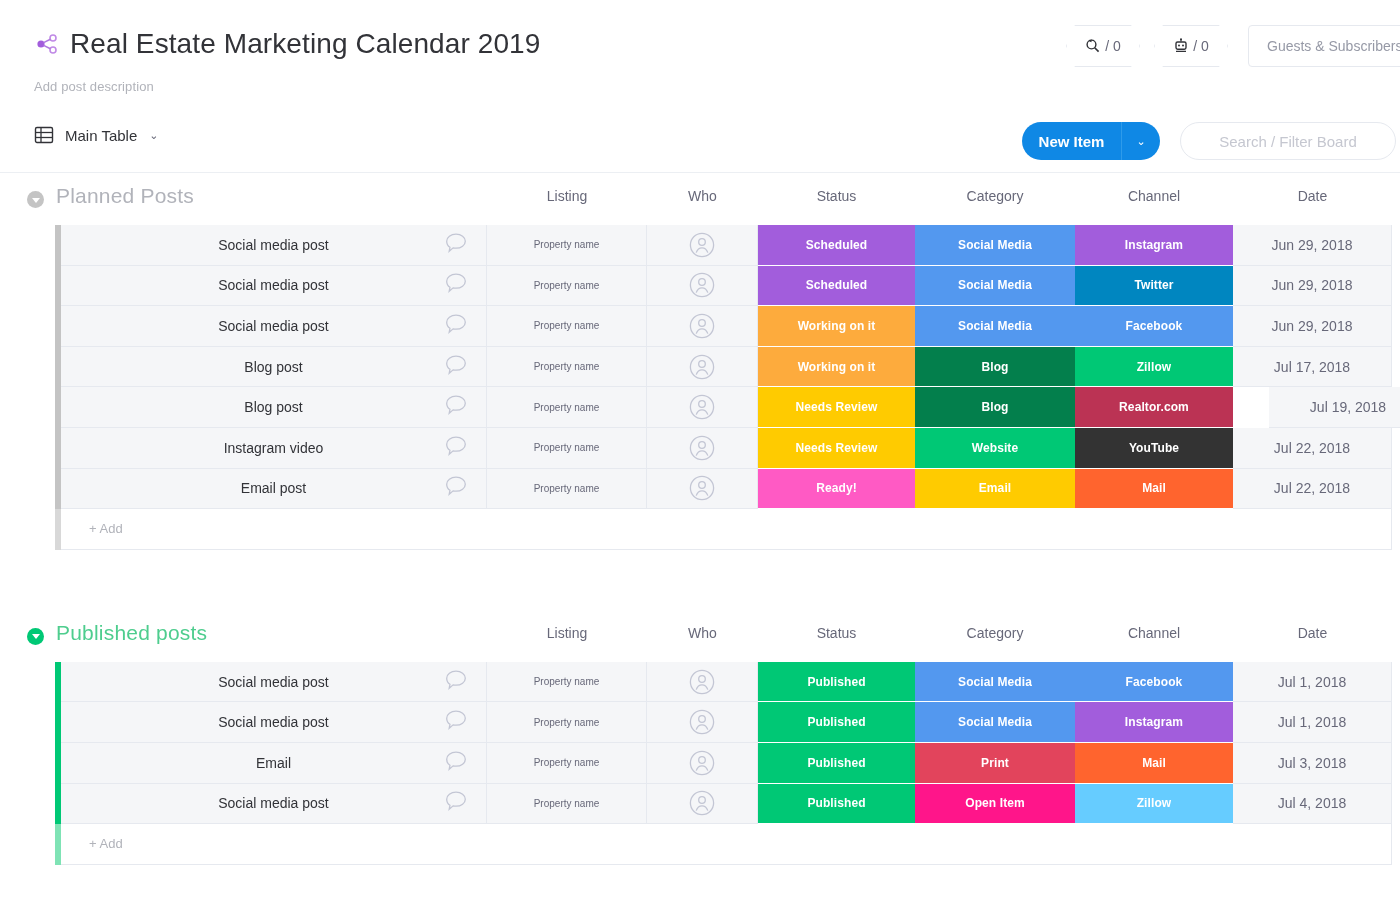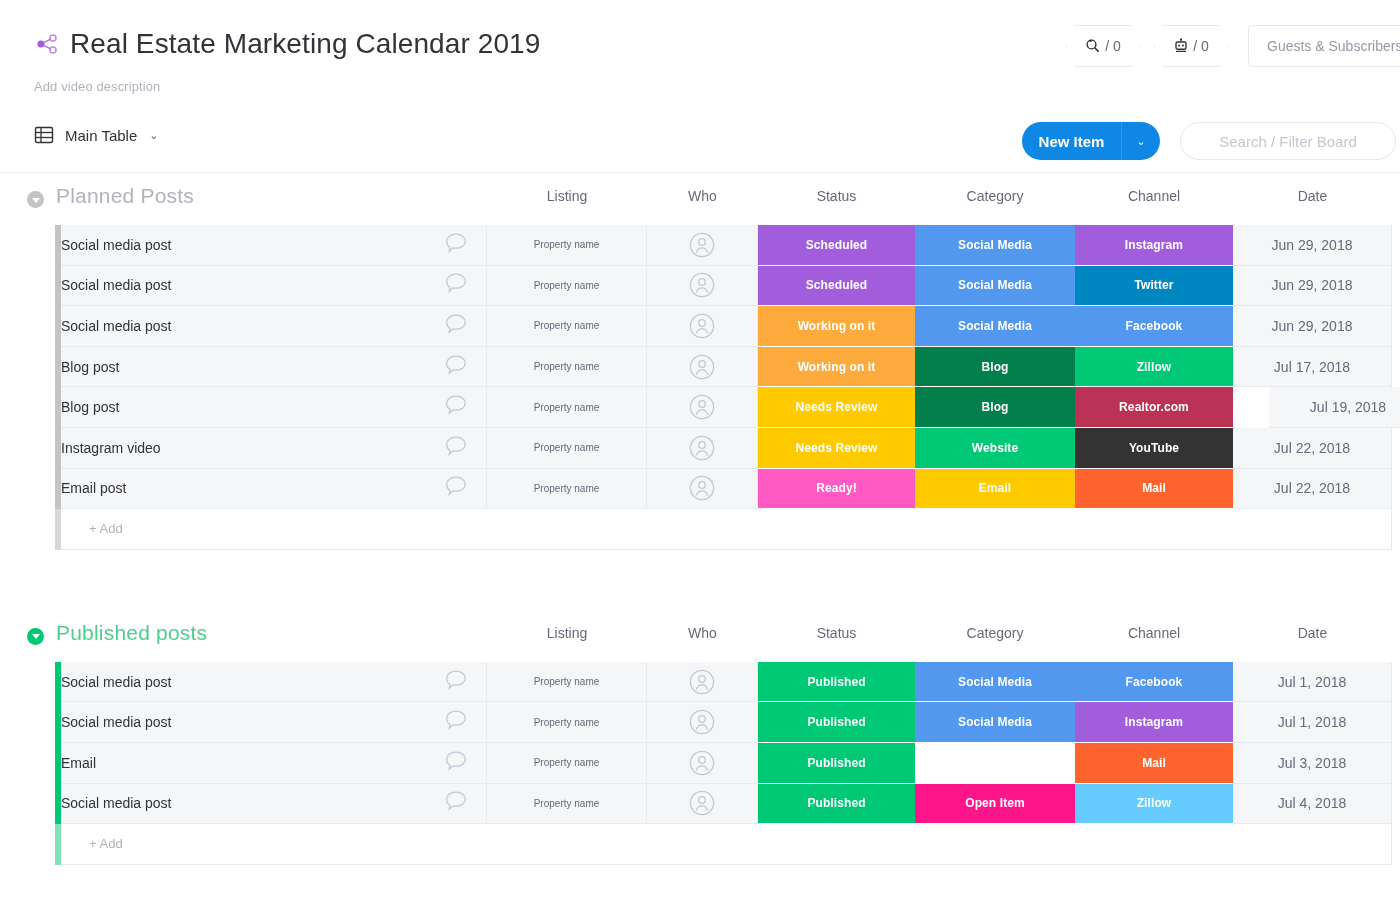--- a/index.html
+++ b/index.html
@@ -94,21 +94,21 @@
     display:flex; align-items:center; justify-content:center;
   }
 
   .rows { position:relative; }
   .row { position:relative; height:40.6px; }
   .row .bar { position:absolute; left:55px; top:0; width:6px; height:100%; }
   .cell {
     position:absolute; top:0; height:100%; display:flex; align-items:center;
     background:#f5f6f8; border-bottom:1px solid #e6e9ef;
   }
-  .cell.c-name { left:61px; border-right:1px solid #e6e9ef; }
+  .cell.c-name { left:61px; border-right:1px solid #e6e9ef;justify-content:center; }
   .cell.c-name .nm { font-size:14px; color:#323338; }
   .cell.c-name .bubble { position:absolute; right:18px; top:50%; transform:translateY(-50%); }
   .cell.c-listing { justify-content:center; border-right:1px solid #e6e9ef; font-size:10px; color:#676879; }
   .cell.c-who { justify-content:center; border-right:1px solid #e6e9ef; }
   .cell.c-date { justify-content:center; font-size:14px; color:#676879; border-right:1px solid #e6e9ef; }
   .cell.c-color {
     justify-content:center; font-size:12px; font-weight:bold; color:#fff;
     border-bottom:1px solid #fff; letter-spacing:0.1px;
   }
 
@@ -137,21 +137,21 @@
           <circle cx="7" cy="13" r="3.6" fill="#a25ddc"></circle>
           <circle cx="19" cy="7" r="3" fill="none" stroke="#c08ae6" stroke-width="1.6"></circle>
           <circle cx="19" cy="19" r="3" fill="none" stroke="#c08ae6" stroke-width="1.6"></circle>
           <line x1="9.6" y1="11.6" x2="16.4" y2="8.2" stroke="#b07ae0" stroke-width="1.6"></line>
           <line x1="9.6" y1="14.4" x2="16.4" y2="17.8" stroke="#b07ae0" stroke-width="1.6"></line>
         </svg>
       </span>
       <div class="board-title">Real Estate Marketing Calendar 2019</div>
     </div>
 
-    <div class="board-desc">Add video description</div>
+    <div class="board-desc">Add post description</div>
 
     <div class="hex-group" style="left:1066px;">
       <div class="hex">
         <svg width="16" height="16" viewBox="0 0 16 16">
           <circle cx="6.5" cy="6.5" r="4.4" fill="none" stroke="#323338" stroke-width="1.4"></circle>
           <line x1="9.7" y1="9.7" x2="13.6" y2="13.6" stroke="#323338" stroke-width="1.6"></line>
           <path d="M4 3.2 L6.5 1.2 L6.5 4.2 Z" fill="#323338"></path>
         </svg>
         <span class="cnt">/ 0</span>
       </div>
@@ -443,20 +443,21 @@
     </div>
     <div class="cell c-listing" style="left:487px;width:160px;">Property name</div>
     <div class="cell c-who" style="left:647px;width:111px;">
               <svg width="26" height="26" viewBox="0 0 26 26">
   <circle cx="13" cy="13" r="11.6" fill="none" stroke="#c3c6d4" stroke-width="1.3"></circle>
   <circle cx="13" cy="10" r="3.3" fill="none" stroke="#c3c6d4" stroke-width="1.3"></circle>
   <path d="M7.2 20.6c1.1-3.1 3.3-4.7 5.8-4.7s4.7 1.6 5.8 4.7" fill="none" stroke="#c3c6d4" stroke-width="1.3"></path>
               </svg>
             </div>
     <div class="cell c-color" style="left:758px;width:157px;background:#00c875;">Published</div>
+    <div class="cell c-color" style="left:915px;width:160px;background:#e2445c;">Print</div>
     <div class="cell c-color" style="left:1075px;width:158px;background:#ff642e;">Mail</div>
     <div class="cell c-date" style="left:1233px;width:159px;">Jul 3, 2018</div>
   </div>
           <div class="row">
     <div class="bar" style="background:#00c875;"></div>
     <div class="cell c-name" style="width:426px;">
       <span class="nm">Social media post</span>
       <span class="bubble"><svg width="24" height="22" viewBox="0 0 24 22">
   <path d="M12 2.2c5.2 0 9.3 3.1 9.3 7s-4.1 7-9.3 7c-1 0-2-.12-2.9-.33L5.2 19.2l.75-3.9C3.9 14 2.7 12.2 2.7 9.2c0-3.9 4.1-7 9.3-7z" fill="none" stroke="#c3c6d4" stroke-width="1.3"></path>
                 </svg></span>

